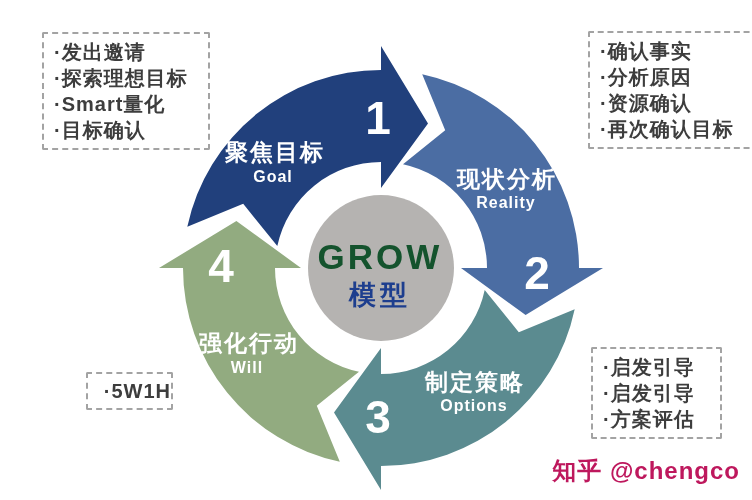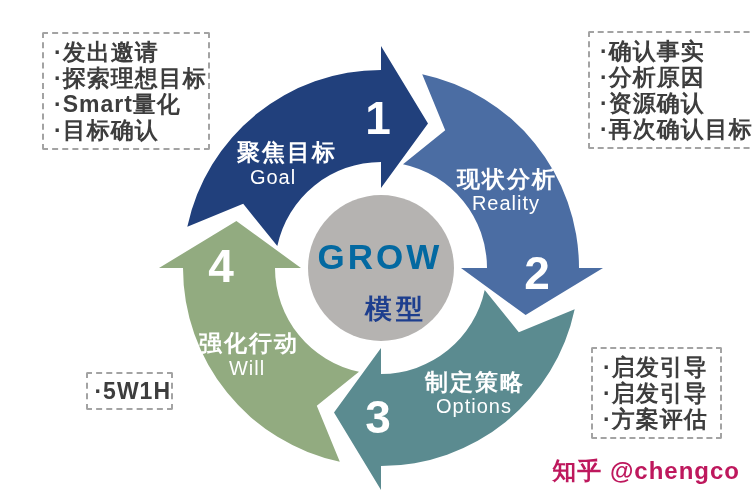--- a/index.html
+++ b/index.html
@@ -4,30 +4,30 @@
 <style>
   html,body{margin:0;padding:0;background:#ffffff;}
   .stage{
     position:relative;width:752px;height:500px;background:#ffffff;overflow:hidden;
     font-family:"Liberation Sans","DejaVu Sans",sans-serif;
   }
   .wheel{position:absolute;left:0;top:0;width:752px;height:500px;}
   .lbl{position:absolute;transform:translate(-50%,-50%);white-space:nowrap;color:#ffffff;}
   .num{font-size:46px;font-weight:700;}
   .zh{font-size:23px;font-weight:700;letter-spacing:2px;}
-  .en{font-size:20px;font-weight:400;letter-spacing:1px;}
-  .grow1{font-size:35px;font-weight:800;letter-spacing:3px;color:#0369a1;}
+  .en{font-size:16px;font-weight:700;letter-spacing:1px;}
+  .grow1{font-size:35px;font-weight:800;letter-spacing:3px;color:#14532d;}
   .grow2{font-size:27px;font-weight:800;letter-spacing:4px;color:#1d3e8e;}
   .notebox{
     position:absolute;border:2px dashed #a3a3a3;border-radius:2px;
     padding:5px 10px;background:transparent;
   }
   .notebox ul{list-style:none;margin:0;padding:0;}
   .notebox li{
-    font-size:23px;line-height:26px;font-weight:700;color:#3d3d3d;
+    font-size:20px;line-height:26px;font-weight:700;color:#3d3d3d;
     letter-spacing:1px;white-space:nowrap;
   }
   .box-tl{left:42px;top:32px;width:144px;}
   .box-tr{left:588px;top:31px;width:157px;}
   .box-br{left:591px;top:347px;width:107px;}
   .box-bl{left:86px;top:372px;width:83px;text-align:right;padding:4px 0;}
   .watermark{
     position:absolute;right:12px;top:455px;font-size:24px;font-weight:700;
     color:#be185d;letter-spacing:1px;text-shadow:1px 1px 0 #ffffff;
   }
@@ -39,28 +39,28 @@
 
   <svg class="wheel" viewBox="0 0 752 500" aria-hidden="true">
     <path d="M187.3,226.8 A198,198 0 0 1 381,70 L381,46 L428,123.4 L381,188 L381,162 A106,106 0 0 0 277.3,246 L243.2,203.8 Z" fill="#21407c"></path>
     <path d="M422.2,74.3 A198,198 0 0 1 579,268 L603,268 L525.6,315 L461,268 L487,268 A106,106 0 0 0 403,164.3 L445.2,130.2 Z" fill="#4b6da3"></path>
     <path d="M574.7,309.2 A198,198 0 0 1 381,466 L381,490 L334,412.6 L381,348 L381,374 A106,106 0 0 0 484.7,290 L518.8,332.2 Z" fill="#5b8b90"></path>
     <path d="M339.8,461.7 A198,198 0 0 1 183,268 L159,268 L236.4,221 L301,268 L275,268 A106,106 0 0 0 359,371.7 L316.8,405.8 Z" fill="#92ab80"></path>
     <circle cx="381" cy="268" r="73" fill="#b5b3b1"></circle>
   </svg>
 
   <div class="lbl grow1" style="left:380px;top:257px;">GROW</div>
-  <div class="lbl grow2" style="left:380px;top:309px;margin-left:16px;">模型</div>
+  <div class="lbl grow2" style="left:380px;top:295px;">模型</div>
 
   <div class="lbl num" style="left:378px;top:118px;">1</div>
   <div class="lbl num" style="left:537px;top:273px;">2</div>
   <div class="lbl num" style="left:378px;top:417px;">3</div>
   <div class="lbl num" style="left:221px;top:266px;">4</div>
 
-  <div class="lbl zh" style="left:275px;top:152px;margin-left:12px;">聚焦目标</div>
+  <div class="lbl zh" style="left:275px;top:152px;">聚焦目标</div>
   <div class="lbl en" style="left:273px;top:177px;">Goal</div>
 
   <div class="lbl zh" style="left:507px;top:179px;">现状分析</div>
   <div class="lbl en" style="left:506px;top:203px;">Reality</div>
 
   <div class="lbl zh" style="left:475px;top:382px;">制定策略</div>
   <div class="lbl en" style="left:474px;top:406px;">Options</div>
 
   <div class="lbl zh" style="left:249px;top:343px;">强化行动</div>
   <div class="lbl en" style="left:247px;top:368px;">Will</div>

